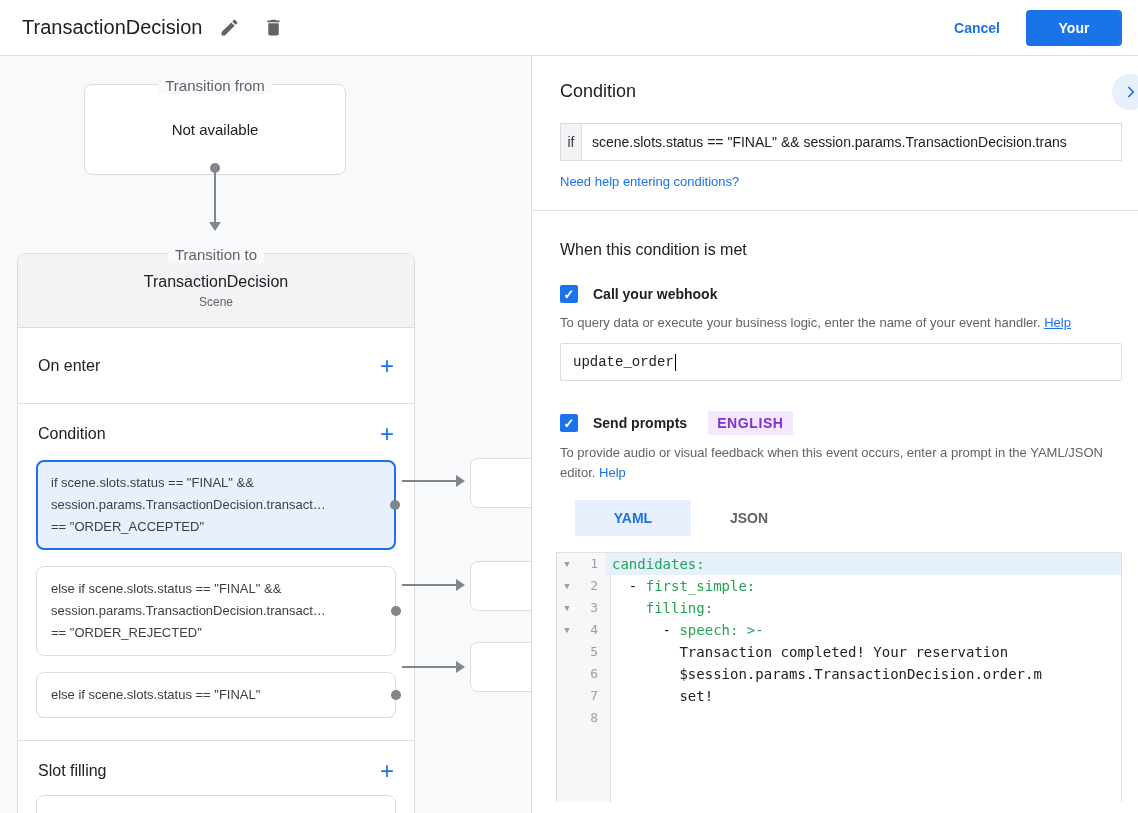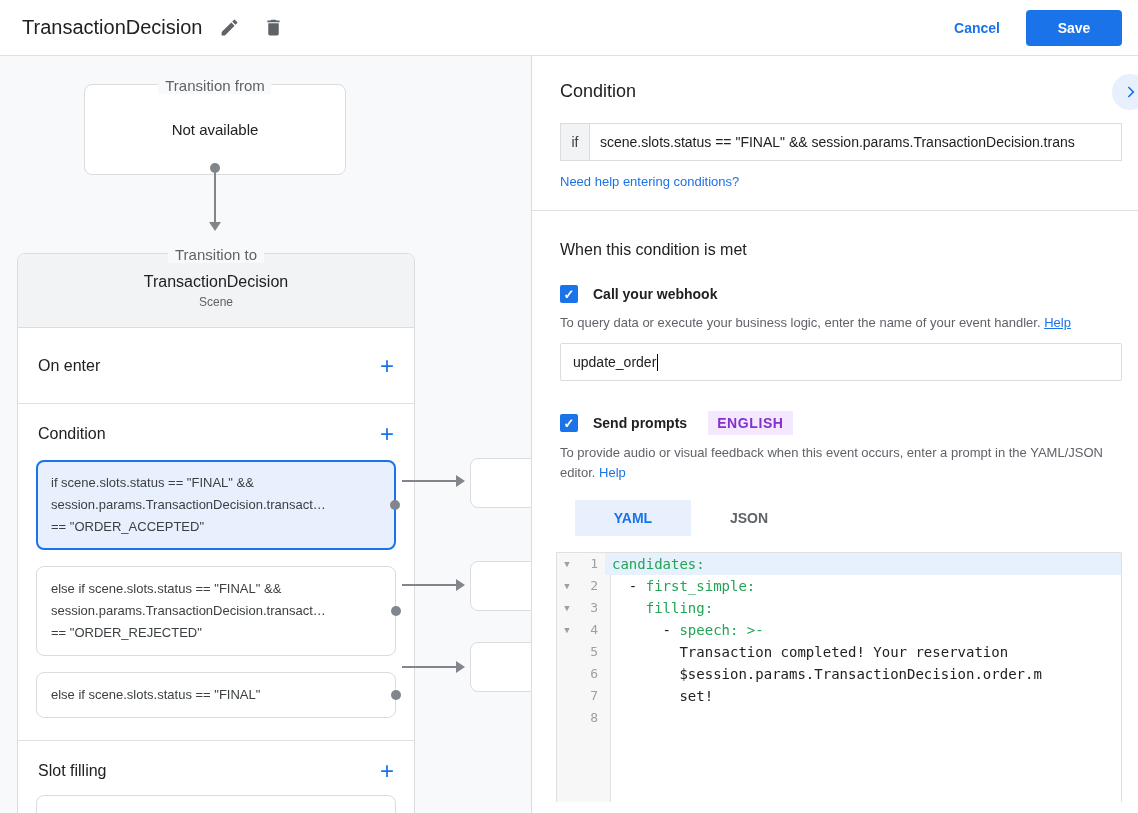--- a/index.html
+++ b/index.html
@@ -70,39 +70,39 @@
 
   
   .detail{position:absolute;left:531px;top:56px;width:607px;height:757px;background:#fff;
     border-left:1px solid var(--border);z-index:20;padding:0 16px 0 28px;}
   .detail-head{margin-top:25px;font-size:18px;font-weight:400;color:var(--text);}
   .expand-btn{position:absolute;top:18px;right:-10px;width:36px;height:36px;border-radius:50%;
     background:var(--accent-soft);border:none;cursor:pointer;color:var(--accent);
     display:flex;align-items:center;justify-content:center;}
   .expand-btn svg{width:20px;height:20px;fill:var(--accent);}
   .if-row{display:flex;margin-top:21px;height:38px;}
-  .if-chip{width:29px;background:var(--header-gray);border:1px solid var(--border);border-right:none;
+  .if-chip{width:21px;background:var(--header-gray);border:1px solid var(--border);border-right:none;
     display:flex;align-items:center;justify-content:center;font-size:14px;color:#3c4043;}
   .cond-input{flex:1;border:1px solid var(--border);font-size:14px;color:var(--text);
     padding:0 10px;font-family:inherit;outline:none;background:#fff;}
   .help-link{display:inline-block;margin-top:13px;font-size:13px;color:var(--accent);
     text-decoration:none;cursor:pointer;}
   .panel-divider{height:1px;background:var(--divider);margin:20px -16px 0 -28px;}
   .when-head{margin-top:30px;font-size:16px;font-weight:400;color:var(--text);}
   .check-row{display:flex;align-items:center;gap:15px;margin-top:26px;}
   .checkbox{width:18px;height:18px;border-radius:2px;background:var(--accent);color:#fff;
     font-size:13px;font-weight:700;display:flex;align-items:center;justify-content:center;cursor:pointer;}
   .check-label{font-size:14px;font-weight:700;color:var(--text);}
   .badge{background:var(--badge-bg);color:var(--badge-fg);font-size:14px;font-weight:700;
     letter-spacing:.6px;padding:4px 9px;margin-left:6px;}
   .desc{margin-top:10px;font-size:13px;color:var(--text2);line-height:1.55;max-width:562px;}
   .desc a{color:var(--accent);text-decoration:underline;cursor:pointer;}
   .desc a.no-underline{text-decoration:none;}
   .textfield{margin-top:10px;height:38px;border:1px solid var(--border);border-radius:2px;
-    display:flex;align-items:center;padding:0 12px;font-size:14px;color:var(--text);cursor:text;}
+    display:flex;align-items:center;padding:0 12px;font-size:14px;color:var(--text);cursor:text;font-family:Liberation Mono, monospace;}
   .caret{display:inline-block;width:1px;height:17px;background:#000;margin-left:1px;}
   .tabs{display:flex;margin-top:17px;padding-left:15px;}
   .tab{height:36px;min-width:116px;display:flex;align-items:center;justify-content:center;
     font-size:14px;font-weight:700;color:var(--text2);cursor:pointer;padding:0 24px;}
   .tab.active{background:var(--accent-soft);color:var(--accent);}
 
   
   .editor{position:relative;margin:16px 0 0 -4px;height:250px;border:1px solid var(--divider);
     border-bottom:none;background:#fff;overflow:hidden;font-family:"DejaVu Sans Mono",monospace;}
   .gutter-bg{position:absolute;left:0;top:0;bottom:0;width:54px;background:#f7f7f7;
@@ -127,21 +127,21 @@
         </svg>
     </button>
     <button class="icon-btn" title="Delete">
       <svg viewBox="0 0 24 24">
           <path d="M6 19c0 1.1.9 2 2 2h8c1.1 0 2-.9 2-2V7H6v12zM19 4h-3.5l-1-1h-5l-1 1H5v2h14V4z"></path>
         </svg>
     </button>
   </div>
   <div class="ab-right">
     <button class="text-btn">Cancel</button>
-    <button class="primary-btn">Save</button>
+    <button class="primary-btn">Your</button>
   </div>
 </header>
 
 <div class="canvas">
 
   <div class="tf-box">
     <span class="float-label">Transition from</span>
     <span class="tf-value">Not available</span>
   </div>
   <span class="dot v-dot"></span>

